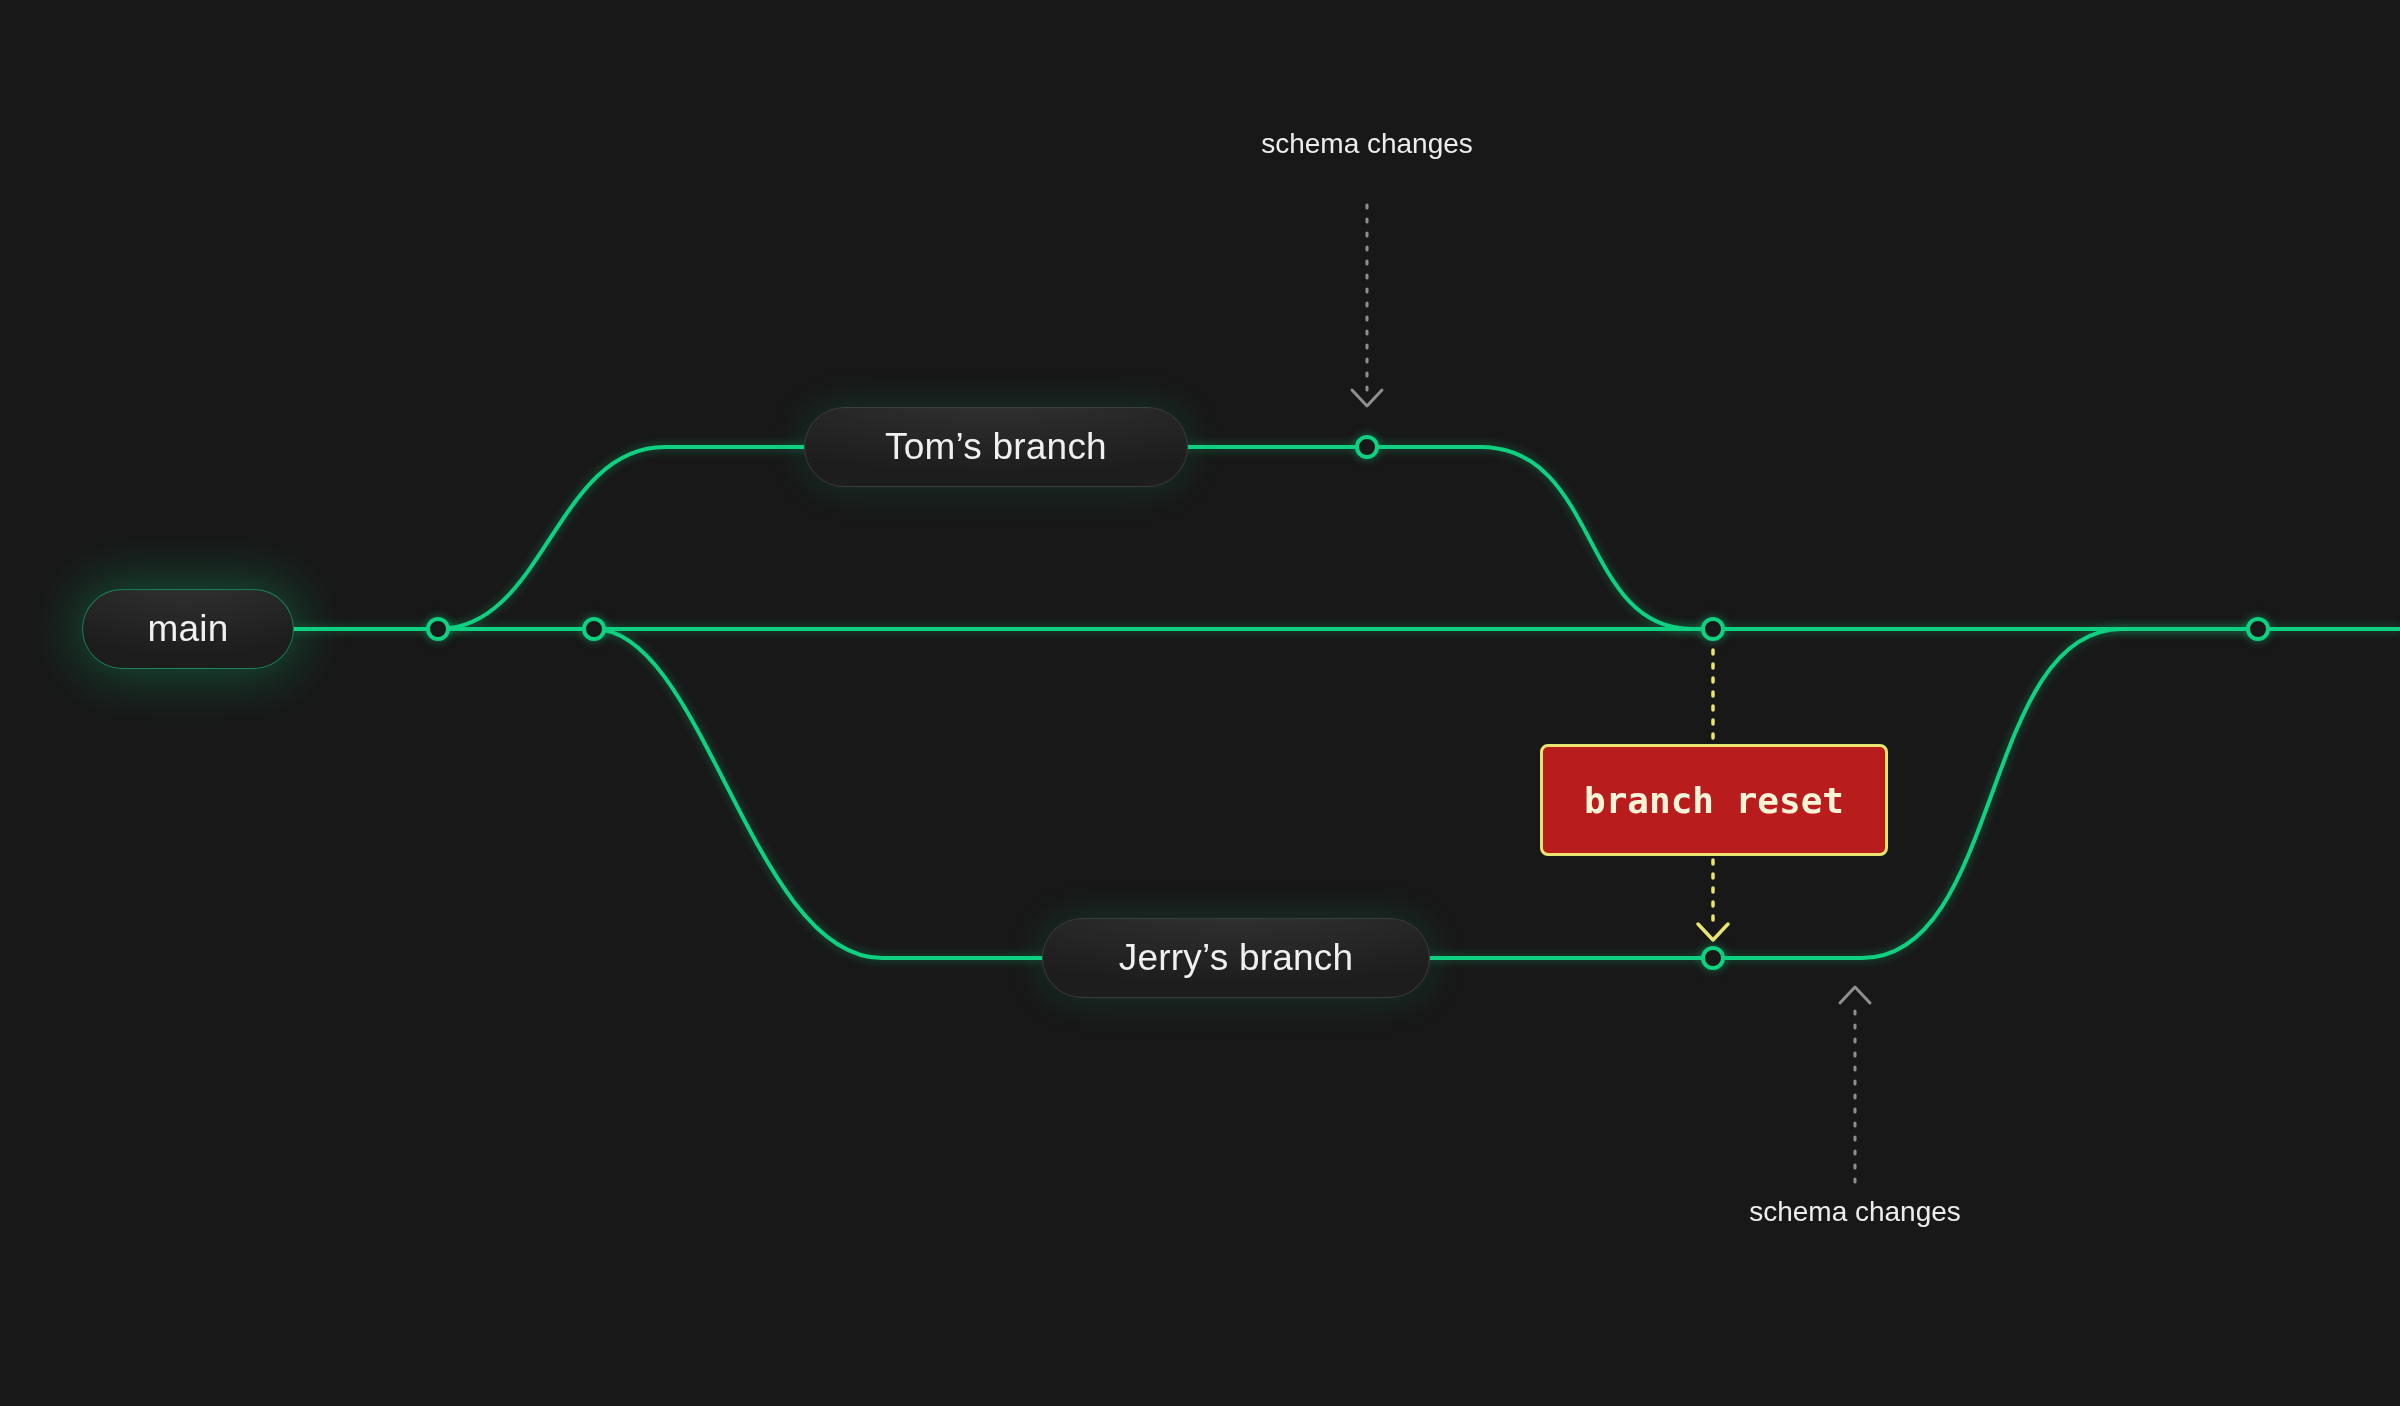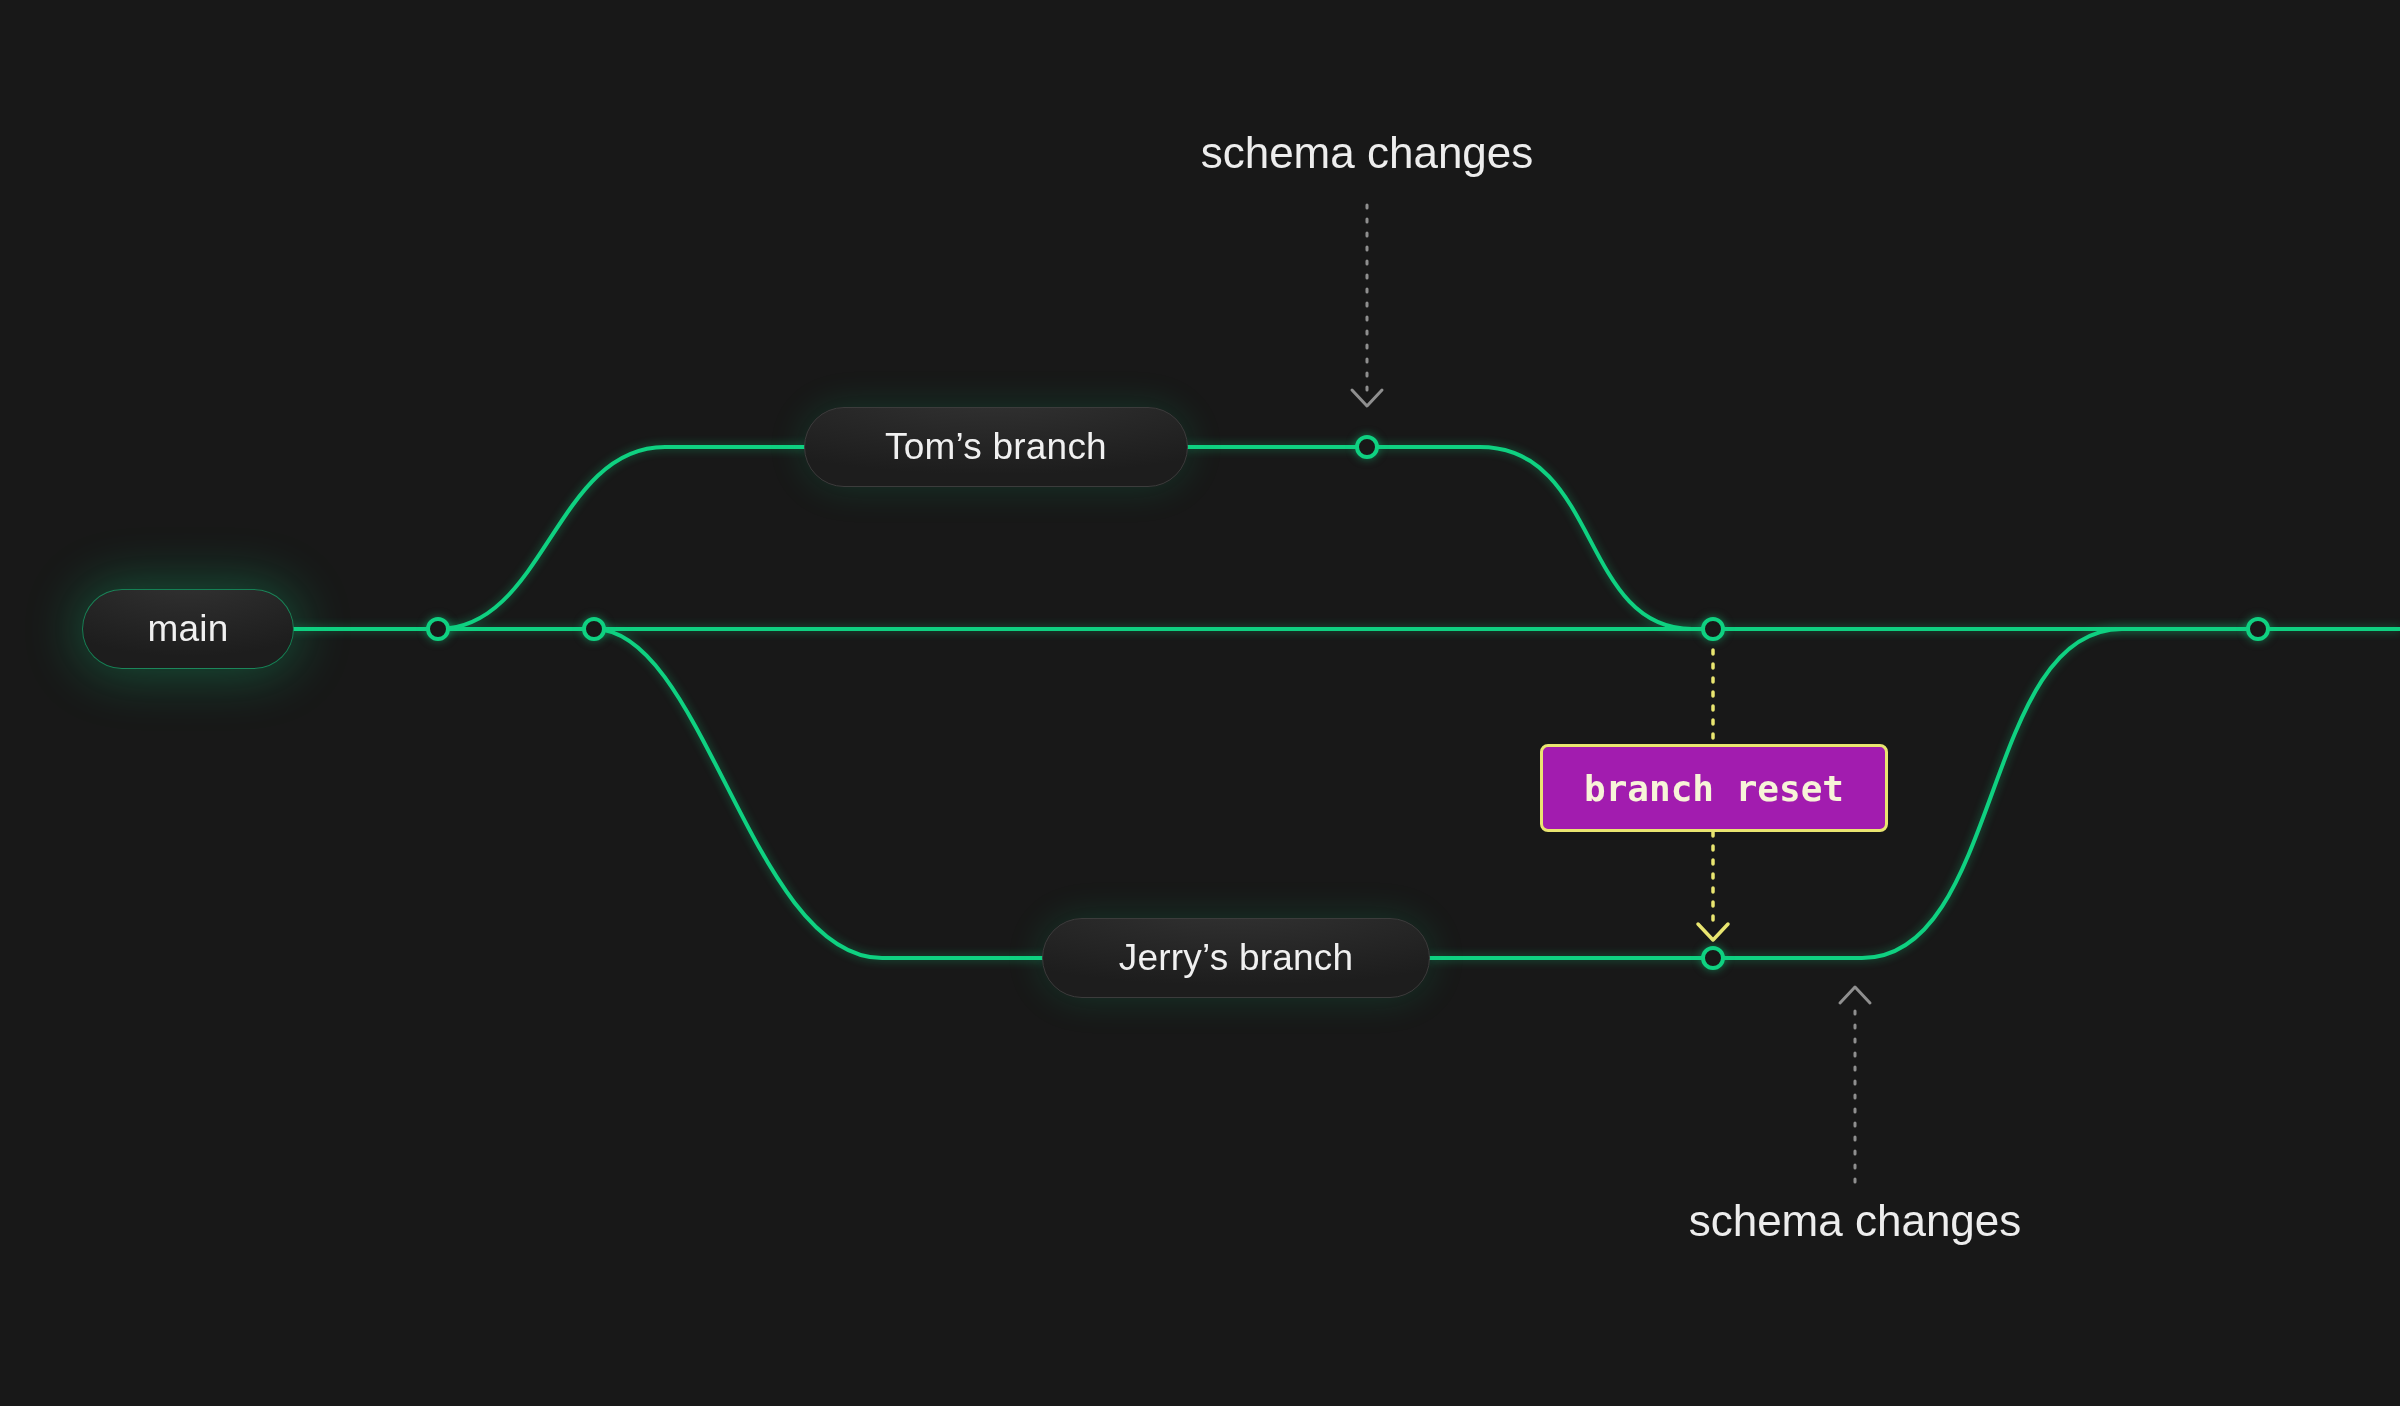--- a/index.html
+++ b/index.html
@@ -81,32 +81,32 @@
     border:1px solid rgba(15,209,129,.55);
     box-shadow:0 0 55px 4px rgba(15,209,129,.32);
     justify-content:center;
   }
   .pill.tom-pill{left:804px;top:407px;width:384px;}
   .pill.jerry-pill{left:1042px;top:918px;width:388px;}
 
   .annotation{
     position:absolute;
     color:#ededed;
-    font-size:44px;
+    font-size:28px;
     transform:translateX(-50%);
     z-index:3;
     white-space:nowrap;
   }
   .annotation.top-note{left:1367px;top:128px;}
   .annotation.bottom-note{left:1855px;top:1196px;}
 
   .reset-box{
     position:absolute;
-    left:1540px;top:744px;width:348px;height:88px;
-    background:#a21caf;
+    left:1540px;top:744px;width:348px;height:112px;
+    background:#b91c1c;
     border:3px solid var(--yellow);
     border-radius:8px;
     display:flex;align-items:center;justify-content:center;
     font-family:"DejaVu Sans Mono",monospace;
     font-weight:bold;
     font-size:36px;
     color:var(--reset-text);
     z-index:4;
     white-space:nowrap;
   }

